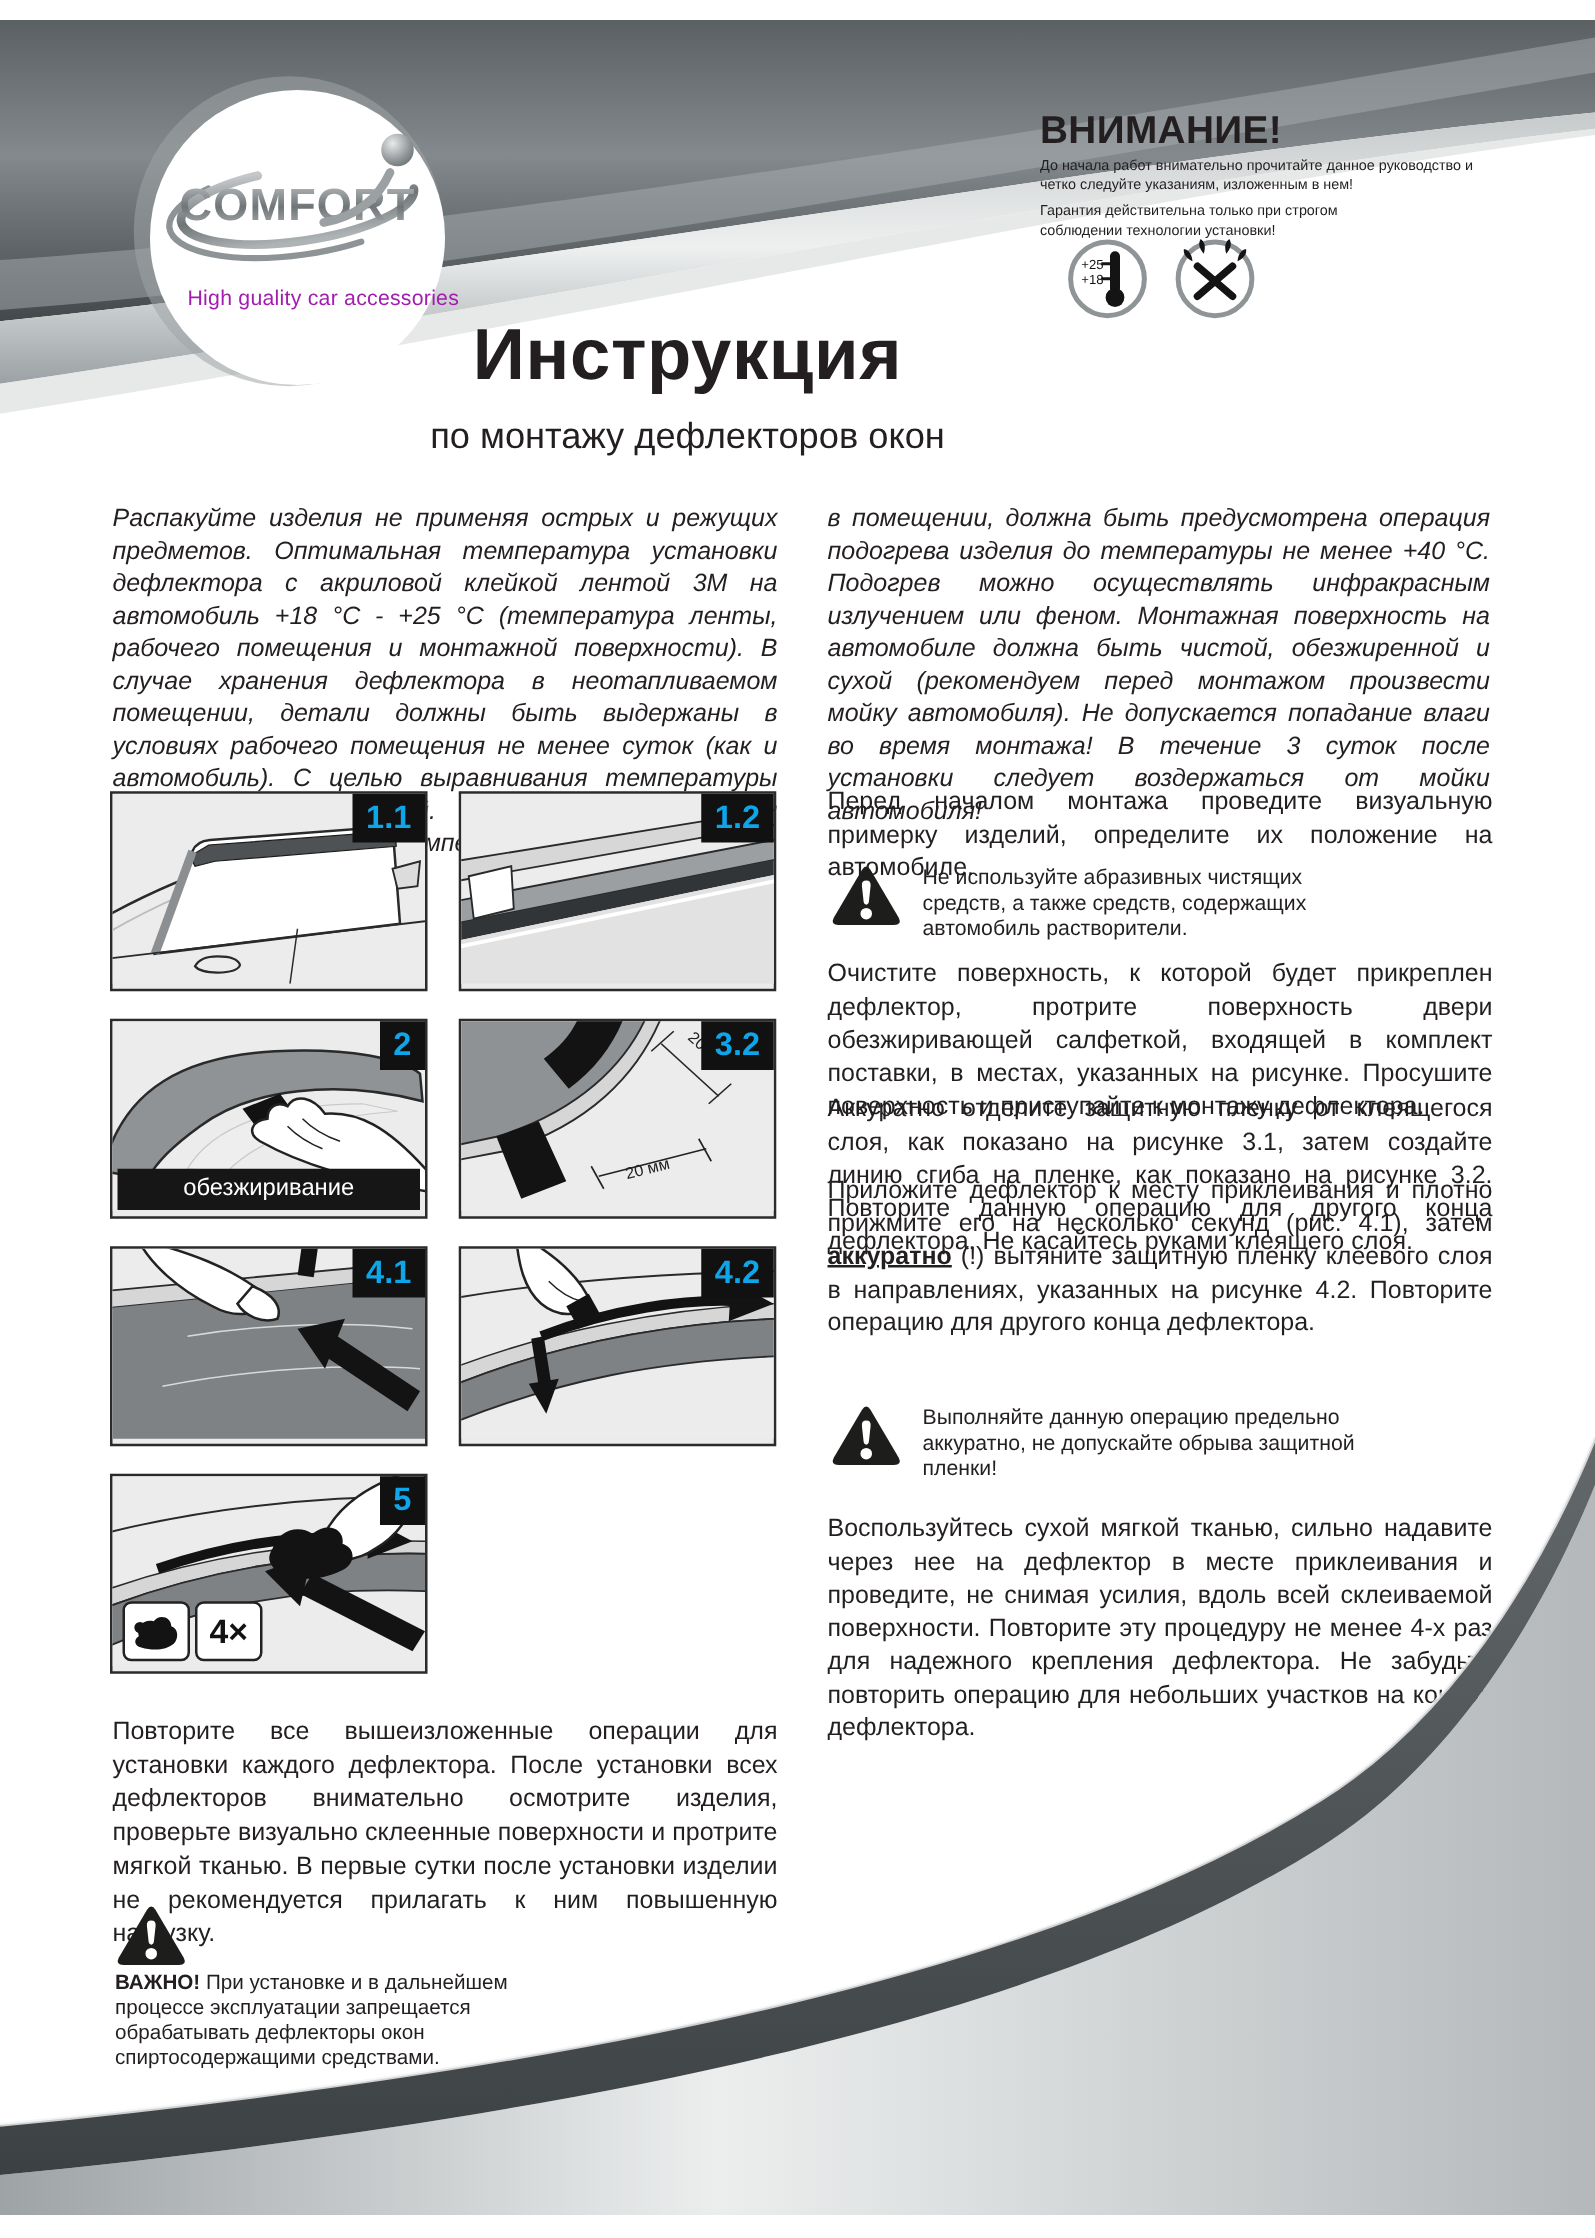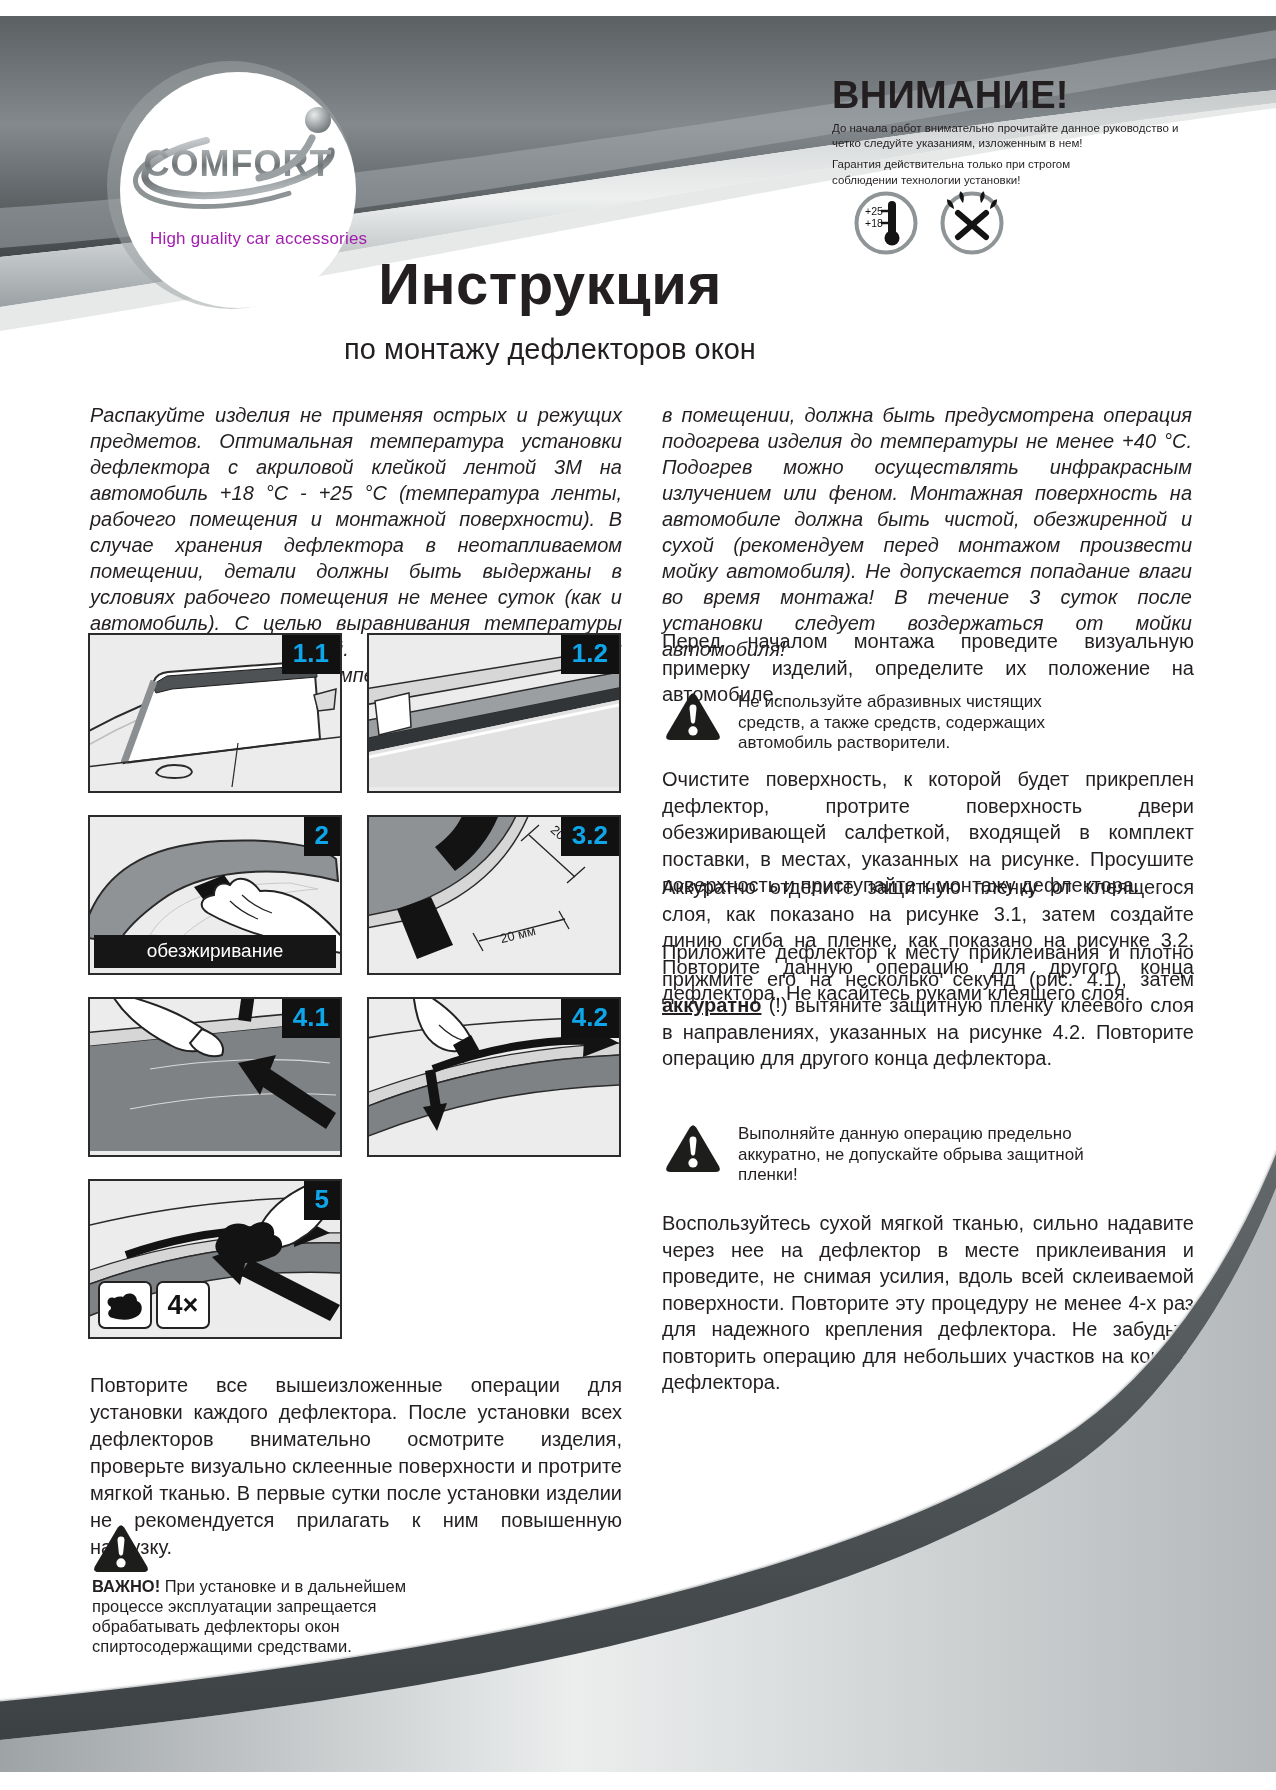--- a/index.html
+++ b/index.html
@@ -2,21 +2,21 @@
 <html><head>
 <meta charset="utf-8">
 <style>
   html,body{margin:0;padding:0;background:#fff;}
   .page{position:relative;width:1276px;height:1790px;background:#fff;overflow:hidden;
         font-family:"Liberation Sans",sans-serif;color:#231f20;}
   svg{display:block;}
   .header-art{position:absolute;left:0;top:0;}
   .tagline{position:absolute;left:150px;top:229px;font-size:17px;color:#a21caf;letter-spacing:.2px;}
   .attention{position:absolute;left:832px;top:74px;width:382px;}
-  .attention-title{font-size:38px;font-weight:bold;margin:0 0 4px 0;letter-spacing:.3px;}
+  .attention-title{font-size:31px;font-weight:bold;margin:12px 0 4px 0;letter-spacing:.3px;}
   .attention-p{font-size:11.5px;line-height:1.32;margin:4px 0 0 0;width:372px;}
   .attention-p.g{width:252px;margin-top:6px;}
   .cert-icons{position:absolute;left:853px;top:190px;display:flex;gap:20px;}
   .doc-title{position:absolute;left:240px;top:250px;width:620px;text-align:center;
              font-size:58px;font-weight:bold;margin:0;letter-spacing:.5px;}
   .doc-subtitle{position:absolute;left:240px;top:333px;width:620px;text-align:center;font-size:29px;}
   .intro{position:absolute;top:402px;font-style:italic;font-size:20px;line-height:26px;
          text-align:justify;margin:0;}
   .intro-left{left:90px;width:532px;}
   .intro-right{left:662px;width:530px;}

